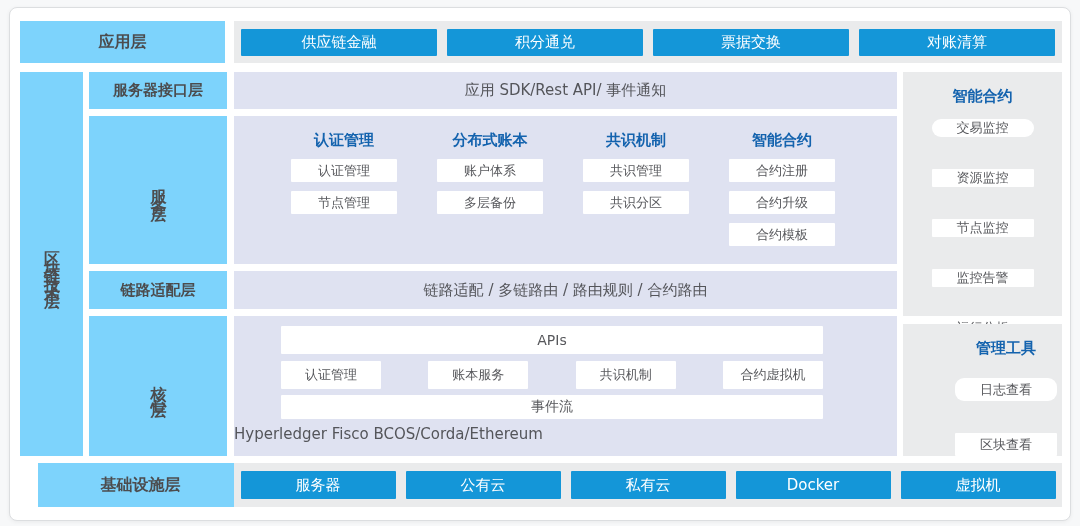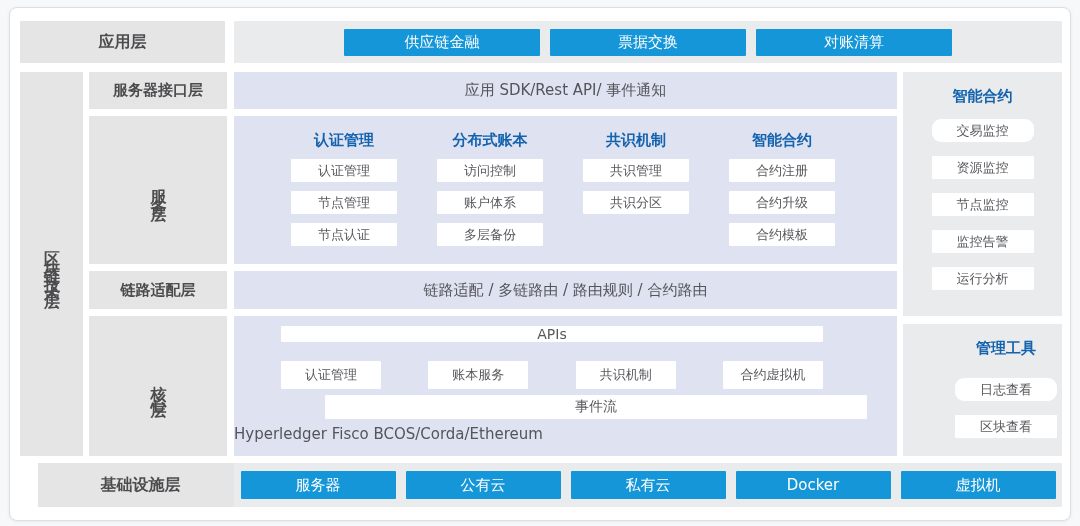--- a/index.html
+++ b/index.html
@@ -16,21 +16,21 @@
     width: 1062px; height: 514px;
     background: #ffffff;
     border: 1px solid #dcdee0;
     border-radius: 8px;
     box-shadow: 0 1px 4px rgba(0,0,0,0.06);
   }
   .abs { position: absolute; }
 
   
   .glabel {
-    background: #e5e5e5;
+    background: #7dd3fc;
     color: #4c4c4e;
     font-size: 16px;
     font-weight: 600;
     display: flex;
     align-items: center;
     justify-content: center;
   }
   .vtext {
     writing-mode: vertical-rl;
     text-orientation: upright;
@@ -131,56 +131,55 @@
   }
 
   
   .side-panel {
     background: #eaebec;
     display: flex;
     flex-direction: column;
     align-items: center;
   }
   .side-panel .col-header { margin-top: 14px; }
-  .side-panel .wbox { width: 102px; margin-top: 14px; }
+  .side-panel .wbox { width: 102px; margin-top: 32px; }
   .side-panel .wbox.first { margin-top: 13px; border-radius: 9px; }
   .side-panel2 .wbox.first { margin-top: 20px; }
 </style>
 </head>
 <body>
 
 <div class="card">
 
   <div class="abs glabel" style="left:10px; top:13px; width:205px; height:42px;">应用层</div>
   <div class="abs gstrip" style="left:224px; top:13px; width:828px; height:42px;text-align:right;">
     <div class="btn-blue btn-app">供应链金融</div>
+    <div class="btn-blue btn-app">积分通兑</div>
     <div class="btn-blue btn-app">票据交换</div>
     <div class="btn-blue btn-app">对账清算</div>
   </div>
 
   <div class="abs glabel" style="left:10px; top:64px; width:63px; height:384px;">
     <span class="vtext">区块链技术层</span>
   </div>
 
   <div class="abs glabel" style="left:79px; top:64px; width:138px; height:37px; font-size:15px;">服务器接口层</div>
   <div class="abs purple purple-bar" style="left:224px; top:64px; width:663px; height:37px;">应用 SDK/Rest API/ 事件通知</div>
 
   <div class="abs glabel" style="left:79px; top:108px; width:138px; height:148px;">
     <span class="vtext">服务层</span>
   </div>
   <div class="abs purple svc-grid" style="left:224px; top:108px; width:663px; height:148px;">
     <div class="svc-col">
       <div class="col-header">认证管理</div>
       <div class="wbox">认证管理</div>
       <div class="wbox">节点管理</div>
-      <div class="wbox">节点认证</div>
     </div>
     <div class="svc-col">
       <div class="col-header">分布式账本</div>
-      <div class="wbox">访问控制</div>
       <div class="wbox">账户体系</div>
       <div class="wbox">多层备份</div>
     </div>
     <div class="svc-col">
       <div class="col-header">共识机制</div>
       <div class="wbox">共识管理</div>
       <div class="wbox">共识分区</div>
     </div>
     <div class="svc-col">
       <div class="col-header">智能合约</div>
@@ -190,28 +189,28 @@
     </div>
   </div>
 
   <div class="abs glabel" style="left:79px; top:263px; width:138px; height:38px; font-size:15px;">链路适配层</div>
   <div class="abs purple purple-bar" style="left:224px; top:263px; width:663px; height:38px;">链路适配 / 多链路由 / 路由规则 / 合约路由</div>
 
   <div class="abs glabel" style="left:79px; top:308px; width:138px; height:140px;">
     <span class="vtext">核心层</span>
   </div>
   <div class="abs purple" style="left:224px; top:308px; width:663px; height:140px;">
-    <div class="core-bar" style="top:10px; height:16px;">APIs</div>
+    <div class="core-bar" style="top:10px; height:28px;">APIs</div>
     <div class="core-row">
       <div class="wbox">认证管理</div>
       <div class="wbox">账本服务</div>
       <div class="wbox">共识机制</div>
       <div class="wbox">合约虚拟机</div>
     </div>
-    <div class="core-bar" style="top:79px; height:24px;margin-left:44px;">事件流</div>
+    <div class="core-bar" style="top:79px; height:24px;">事件流</div>
     <div class="core-platforms">Hyperledger Fisco BCOS/Corda/Ethereum</div>
   </div>
 
   <div class="abs glabel" style="left:28px; top:455px; width:205px; height:44px;">基础设施层</div>
   <div class="abs gstrip" style="left:224px; top:455px; width:828px; height:44px;">
     <div class="btn-blue btn-infra">服务器</div>
     <div class="btn-blue btn-infra">公有云</div>
     <div class="btn-blue btn-infra">私有云</div>
     <div class="btn-blue btn-infra">Docker</div>
     <div class="btn-blue btn-infra">虚拟机</div>

